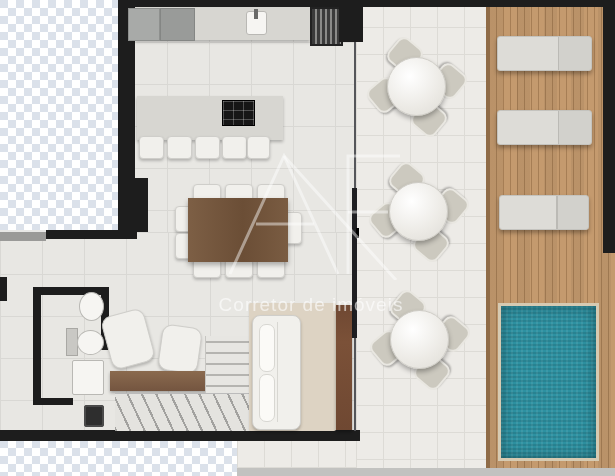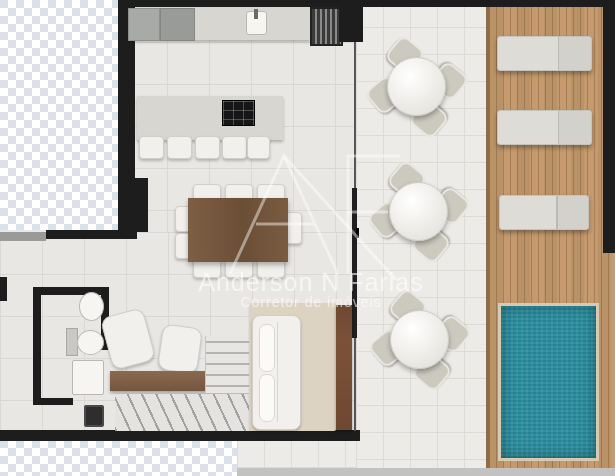--- a/index.html
+++ b/index.html
@@ -71,21 +71,21 @@
 
   .glass{background:#55565a;}
   .gdoor{background:#1f1f22;}
 
   .bath-fix{background:#f6f5f2;border:1px solid #b9b8b4;}
 
   
   .wm{color:rgba(255,255,255,.55);text-align:center;letter-spacing:1px;
       text-shadow:0 0 1px rgba(255,255,255,.15);pointer-events:none;z-index:50;}
   .wm-name{font-size:25px;}
-  .wm-role{font-size:14px;}
+  .wm-role{font-size:19px;}
   .wm-creci{font-size:16px;}
   .wm-logo{z-index:50;pointer-events:none;}
 </style>
 </head>
 <body>
 
 <div class="scene">
 
   <div class="abs checker" style="left:0;top:0;width:125px;height:232px"></div>
   <div class="abs checker" style="left:0;top:440px;width:237px;height:36px"></div>
@@ -196,16 +196,15 @@
 
   <svg class="abs wm-logo" style="left:208px;top:148px" width="195" height="132" viewBox="0 0 195 132">
     <g fill="none" stroke="rgba(255,255,255,0.45)" stroke-width="3">
       <path d="M22 126 L76 8 L130 126"></path>
       <path d="M48 76 H106"></path>
       <path d="M76 8 L188 132"></path>
       <path d="M140 126 V8 H192"></path>
       <path d="M140 64 H180"></path>
     </g>
   </svg>
-  <div class="abs wm wm-name" style="left:155px;top:268px;width:312px">Anderson N Farias</div>
   <div class="abs wm wm-role" style="left:155px;top:294px;width:312px">Corretor de imóveis</div>
 
 </div>
 
 </body></html>

